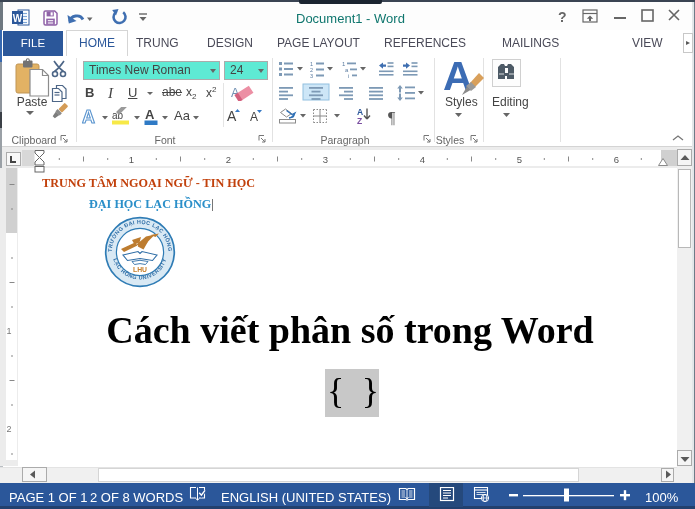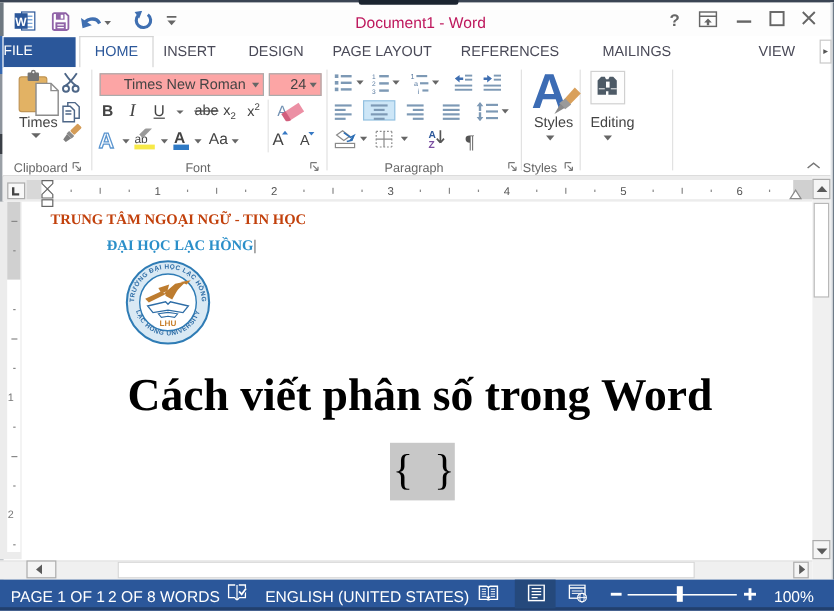--- a/index.html
+++ b/index.html
@@ -6,33 +6,33 @@
 html,body { width:695px; height:509px; overflow:hidden; }
 body { font-family:"Liberation Sans", sans-serif; background:#fff; position:relative; }
 .abs { position:absolute; }
 
 #topborder { left:0; top:0; width:695px; height:2px; background:#3a4453; }
 #topblob { left:299px; top:0; width:83px; height:4px; background:#1b2430; border-radius:0 0 2px 2px;}
 #leftborder { left:0; top:2px; width:2.5px; height:481px;
  background:linear-gradient(#6e7880 0 28px,#3668b0 28px 60px,#8d949c 60px 110px,#3a3f46 110px 126px,#9aa0a6 126px 230px,#4d7bb4 230px 260px,#cfdeec 260px 285px,#27355c 285px 295px,#c97a49 295px 315px,#b9bec3 315px 481px); }
 #rightborder { left:692px; top:2px; width:3px; height:481px; background:#e3e6e9; border-right:1px solid #6e7b88; box-sizing:border-box; }
 #titlebar { left:2px; top:2px; width:690px; height:28px; background:#fdfdfd; }
-#titletext { left:296px; top:11px; width:200px; font-size:13px; color:#be185d; }
+#titletext { left:296px; top:11px; width:200px; font-size:13px; color:#0f766e; }
 
 #tabrow { left:2px; top:30px; width:690px; height:26px; background:#fff; }
-#filetab { left:3px; top:31px; width:60px; height:25px; background:#2b579a; color:#fff; font-size:11.5px; line-height:25px; }
+#filetab { left:3px; top:31px; width:60px; height:25px; background:#2b579a; color:#fff; font-size:11.5px; text-align:center; line-height:25px; }
 #hometab { left:66px; top:30px; width:62px; height:27px; background:#fff; border:1px solid #d5d5d5; border-bottom:none; color:#2b579a; font-size:12px; text-align:center; line-height:25px; }
 .tab { top:31px; height:25px; color:#4a4a58; font-size:12px; line-height:25px; }
 #tabmore { left:683px; top:33px; width:10px; height:20px; border:1px solid #c8c8c8; font-size:8px; color:#555; text-align:center; line-height:18px; }
 
 #ribbon { left:2px; top:56px; width:690px; height:91px; background:#fff; border-bottom:1px solid #d4d4d4; }
 .gsep { top:58px; width:1px; height:84px; background:#e2e2e2; }
 .glabel { top:134px; font-size:10.5px; color:#666; text-align:center; }
 
-.combo { top:61px; height:19px; border:1px solid #ababab; background:#fca5a5; font-size:12px; color:#444; padding-left:5px; line-height:17px;text-align:center; }
+.combo { top:61px; height:19px; border:1px solid #ababab; background:#5eead4; font-size:12px; color:#444; padding-left:5px; line-height:17px; }
 .cdrop { position:absolute; right:3px; top:7px; width:0; height:0; border-left:3px solid transparent; border-right:3px solid transparent; border-top:4px solid #666; }
 .fbtn { font-size:13px; color:#444; }
 #doc-area { left:18px; top:167px; width:659px; height:300px; background:#fff; }
 
 #hruler { left:2px; top:147px; width:675px; height:21px; background:#ececec; }
 #hruler-band { left:22px; top:150px; width:655px; height:16px; background:#fff; }
 #vruler { left:0px; top:168px; width:18px; height:298px; background:#ececec; }
 #vruler-band { left:6px; top:168px; width:11px; height:292px; background:#fff; }
 
 #hscroll { left:0px; top:467px; width:677px; height:16px; background:#f0f0f0; border-top:1px solid #e3e3e3;}
@@ -101,21 +101,21 @@
       <rect x="0" y="0" width="11" height="11" fill="none" stroke="#666" stroke-width="1.6"></rect>
     </g>
   <g transform="translate(119,2)">
       <path d="M0,0 L10,10 M10,0 L0,10" stroke="#666" stroke-width="1.6"></path>
     </g>
 </svg>
 
 <div class="abs" id="tabrow"></div>
 <div class="abs" id="filetab">FILE</div>
 <div class="abs" id="hometab">HOME</div>
-<div class="abs tab" style="left:136px;">INSERT</div>
+<div class="abs tab" style="left:136px;">TRUNG</div>
 <div class="abs tab" style="left:207px;">DESIGN</div>
 <div class="abs tab" style="left:277px;">PAGE LAYOUT</div>
 <div class="abs tab" style="left:384px;">REFERENCES</div>
 <div class="abs tab" style="left:502px;">MAILINGS</div>
 <div class="abs tab" style="left:561px;margin-top:40px;">REVIEW</div>
 <div class="abs tab" style="left:632px;">VIEW</div>
 <div class="abs" id="tabmore">▸</div>
 
 <div class="abs" id="ribbon"></div>
 <div class="abs gsep" style="left:76px;"></div>
@@ -155,21 +155,21 @@
     <line x1="2.5" y1="7.5" x2="7.5" y2="7.5"></line>
     <line x1="2.5" y1="10" x2="7.5" y2="10"></line>
   </g>
 
   <g transform="translate(42,47) rotate(45 8 8)">
     <rect x="5.5" y="-4" width="5" height="9" rx="1" fill="#d49c57"></rect>
     <rect x="5" y="5.5" width="6" height="3" fill="#8a8a8a"></rect>
     <path d="M5.5,8.5 h5 l-1,5.5 h-3 z" fill="#7d7d7d"></path>
   </g>
 </svg>
-<div class="abs" style="left:14px;top:95px;width:36px;text-align:center;font-size:12px;color:#444;">Times</div>
+<div class="abs" style="left:14px;top:95px;width:36px;text-align:center;font-size:12px;color:#444;">Paste</div>
 <div class="abs" style="left:26px;top:111px;width:0;height:0;border-left:4px solid transparent;border-right:4px solid transparent;border-top:4px solid #666;"></div>
 
 <div class="abs fbtn" style="left:85px;top:85px;font-weight:bold;">B</div>
 <div class="abs fbtn" style="left:108px;top:85px;font-style:italic;font-family:'Liberation Serif',serif;font-size:15px;">I</div>
 <div class="abs fbtn" style="left:128px;top:85px;text-decoration:underline;">U</div>
 <div class="abs" style="left:147px;top:92px;width:0;height:0;border-left:3px solid transparent;border-right:3px solid transparent;border-top:3.5px solid #666;"></div>
 <div class="abs fbtn" style="left:162px;top:85px;text-decoration:line-through;font-size:12px;">abe</div>
 <div class="abs fbtn" style="left:186px;top:85px;font-size:12px;">x<sub style="font-size:8px;">2</sub></div>
 <div class="abs fbtn" style="left:206px;top:85px;font-size:12px;">x<sup style="font-size:8px;">2</sup></div>
 <div class="abs" style="left:223px;top:83px;width:1px;height:44px;background:#e4e4e4;"></div>

